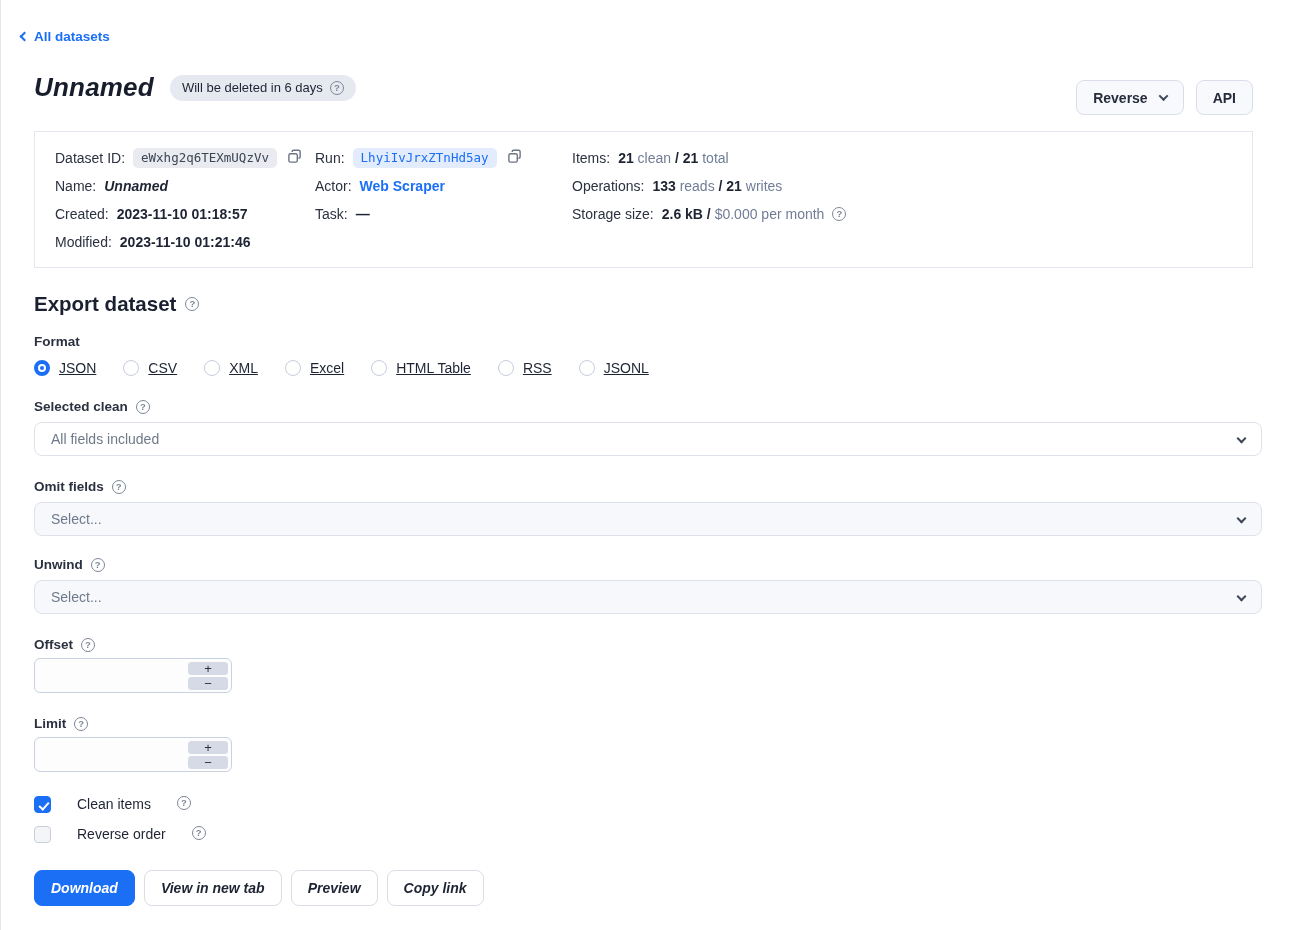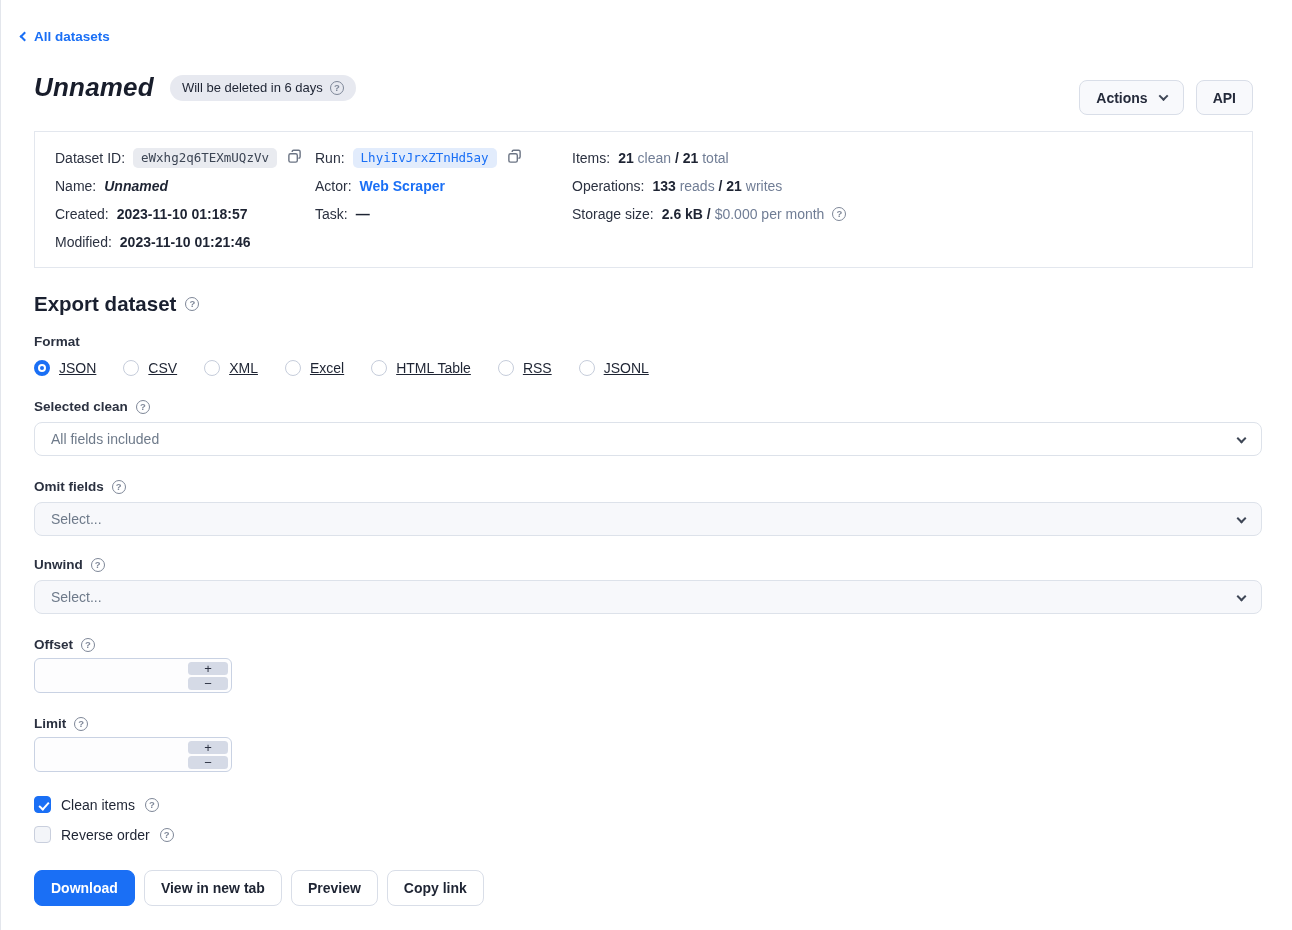--- a/index.html
+++ b/index.html
@@ -55,28 +55,28 @@
   .radio.checked::after { content:""; position:absolute; left:50%; top:50%; width:4px; height:4px; margin:-2px 0 0 -2px; border-radius:50%; background:#1a6ff5; }
 
   .select-box { position:relative; display:flex; align-items:center; margin-top:8px; height:34px; width:1228px; border:1px solid #dde2ea; border-radius:8px; background:#f7f8fb; padding:0 16px; font-size:14px; color:#6e7a8a; cursor:pointer; }
   .select-box.white { background:#fff; }
   .select-chev { position:absolute; right:16px; top:12px; width:7px; height:7px; border-right:2px solid #3f4756; border-bottom:2px solid #3f4756; transform:rotate(45deg); }
 
   .num-input { position:relative; margin-top:6px; width:198px; height:35px; border:1px solid #c9d2e3; border-radius:6px; background:#fdfdfe; }
   .steppers { position:absolute; right:3px; top:3px; display:flex; flex-direction:column; gap:2px; }
   .stepper { width:40px; height:13px; display:flex; align-items:center; justify-content:center; background:#d5dae6; border:none; border-radius:3.5px; font-size:13px; line-height:1; color:#2a3040; cursor:pointer; font-family:inherit; }
 
-  .check-row { display:flex; align-items:center; gap:10px; margin-top:13px; font-size:14px; color:#1e2433; }
+  .check-row { display:flex; gap:26px; margin-top:13px; font-size:14px; color:#1e2433; }
   .check-row.first { margin-top:24px; }
   .checkbox { position:relative; width:17px; height:17px; border-radius:4px; border:1.5px solid #c9cfdd; background:#f3f5f9; flex:0 0 auto; cursor:pointer; }
   .checkbox.checked { background:#1a6ff5; border-color:#1a6ff5; }
   .checkbox.checked::after { content:""; position:absolute; left:5.5px; top:2.5px; width:4px; height:8px; border-right:2px solid #fff; border-bottom:2px solid #fff; transform:rotate(42deg); }
 
   .footer-btns { display:flex; gap:9px; margin-top:27px; }
-  .fbtn { height:36px; padding:0 16px; border-radius:8px; font-size:14px; font-weight:700; font-family:inherit; cursor:pointer; background:#fff; border:1px solid #d9dee8; color:#1e2433; }
+  .fbtn { height:36px; padding:0 16px; border-radius:8px; font-size:14px; font-weight:700; font-family:inherit; cursor:pointer; background:#fff; border:1px solid #d9dee8; color:#1e2433;font-style:italic; }
   .fbtn.primary { background:#1a6ff5; border:1px solid #1a6ff5; color:#fff; }
 </style>
 </head>
 <body>
 
 <div class="page">
 
   <a class="breadcrumb">
     <span class="chev-left"></span>
     <span>All datasets</span>
@@ -89,21 +89,21 @@
         <div class="title-row">
           <h1 class="page-title">Unnamed</h1>
           <span class="badge">
             <span>Will be deleted in 6 days</span>
             <span class="help">?</span>
           </span>
         </div>
       </div>
       <div class="header-actions">
         <button class="btn">
-          <span>Actions</span>
+          <span>Reverse</span>
           <span class="chev-down"></span>
         </button>
         <button class="btn">
           <span>API</span>
         </button>
       </div>
     </div>
 
     <div class="info-card">
       <div class="card-col col-1">

